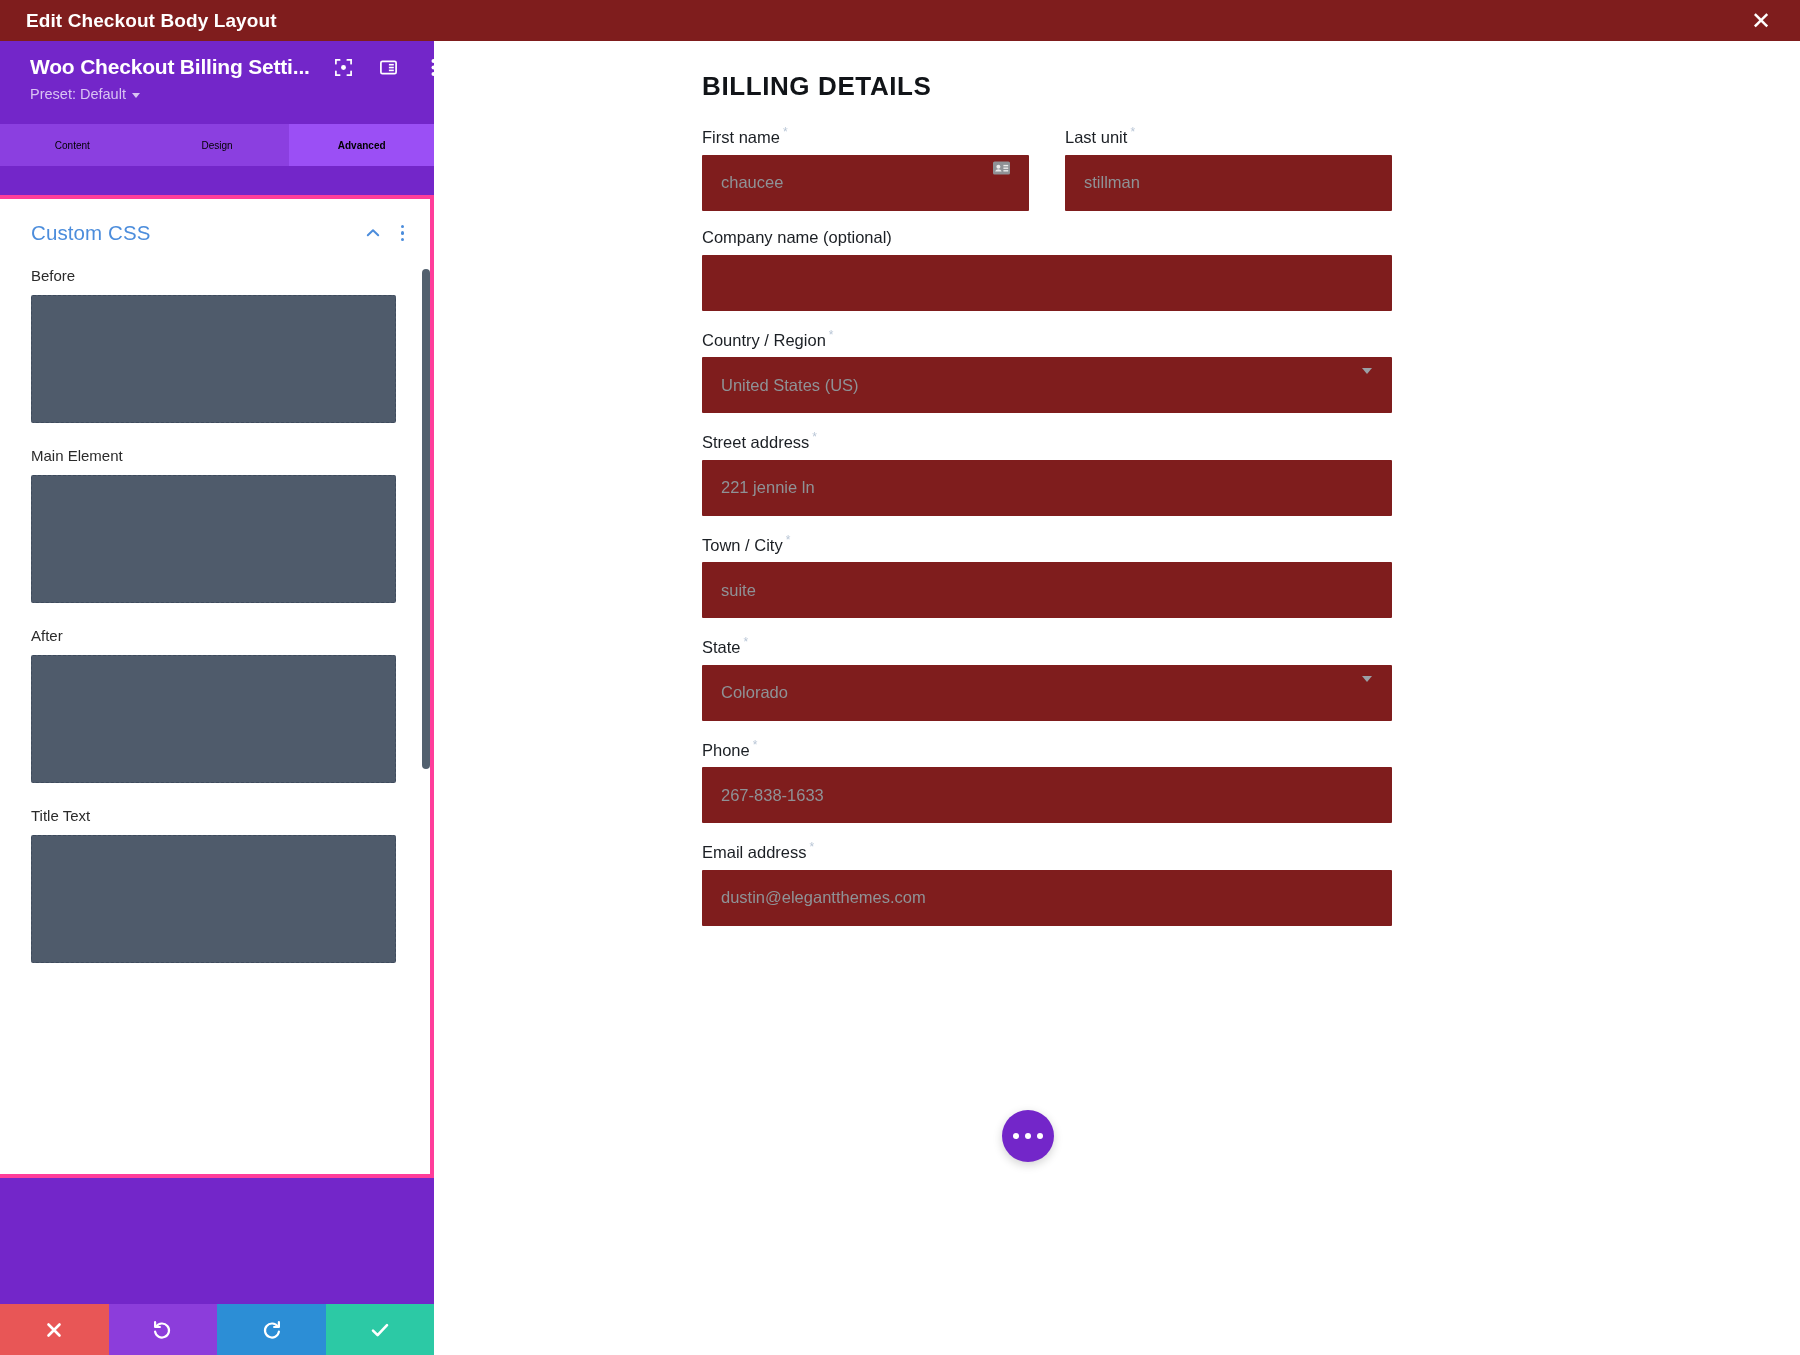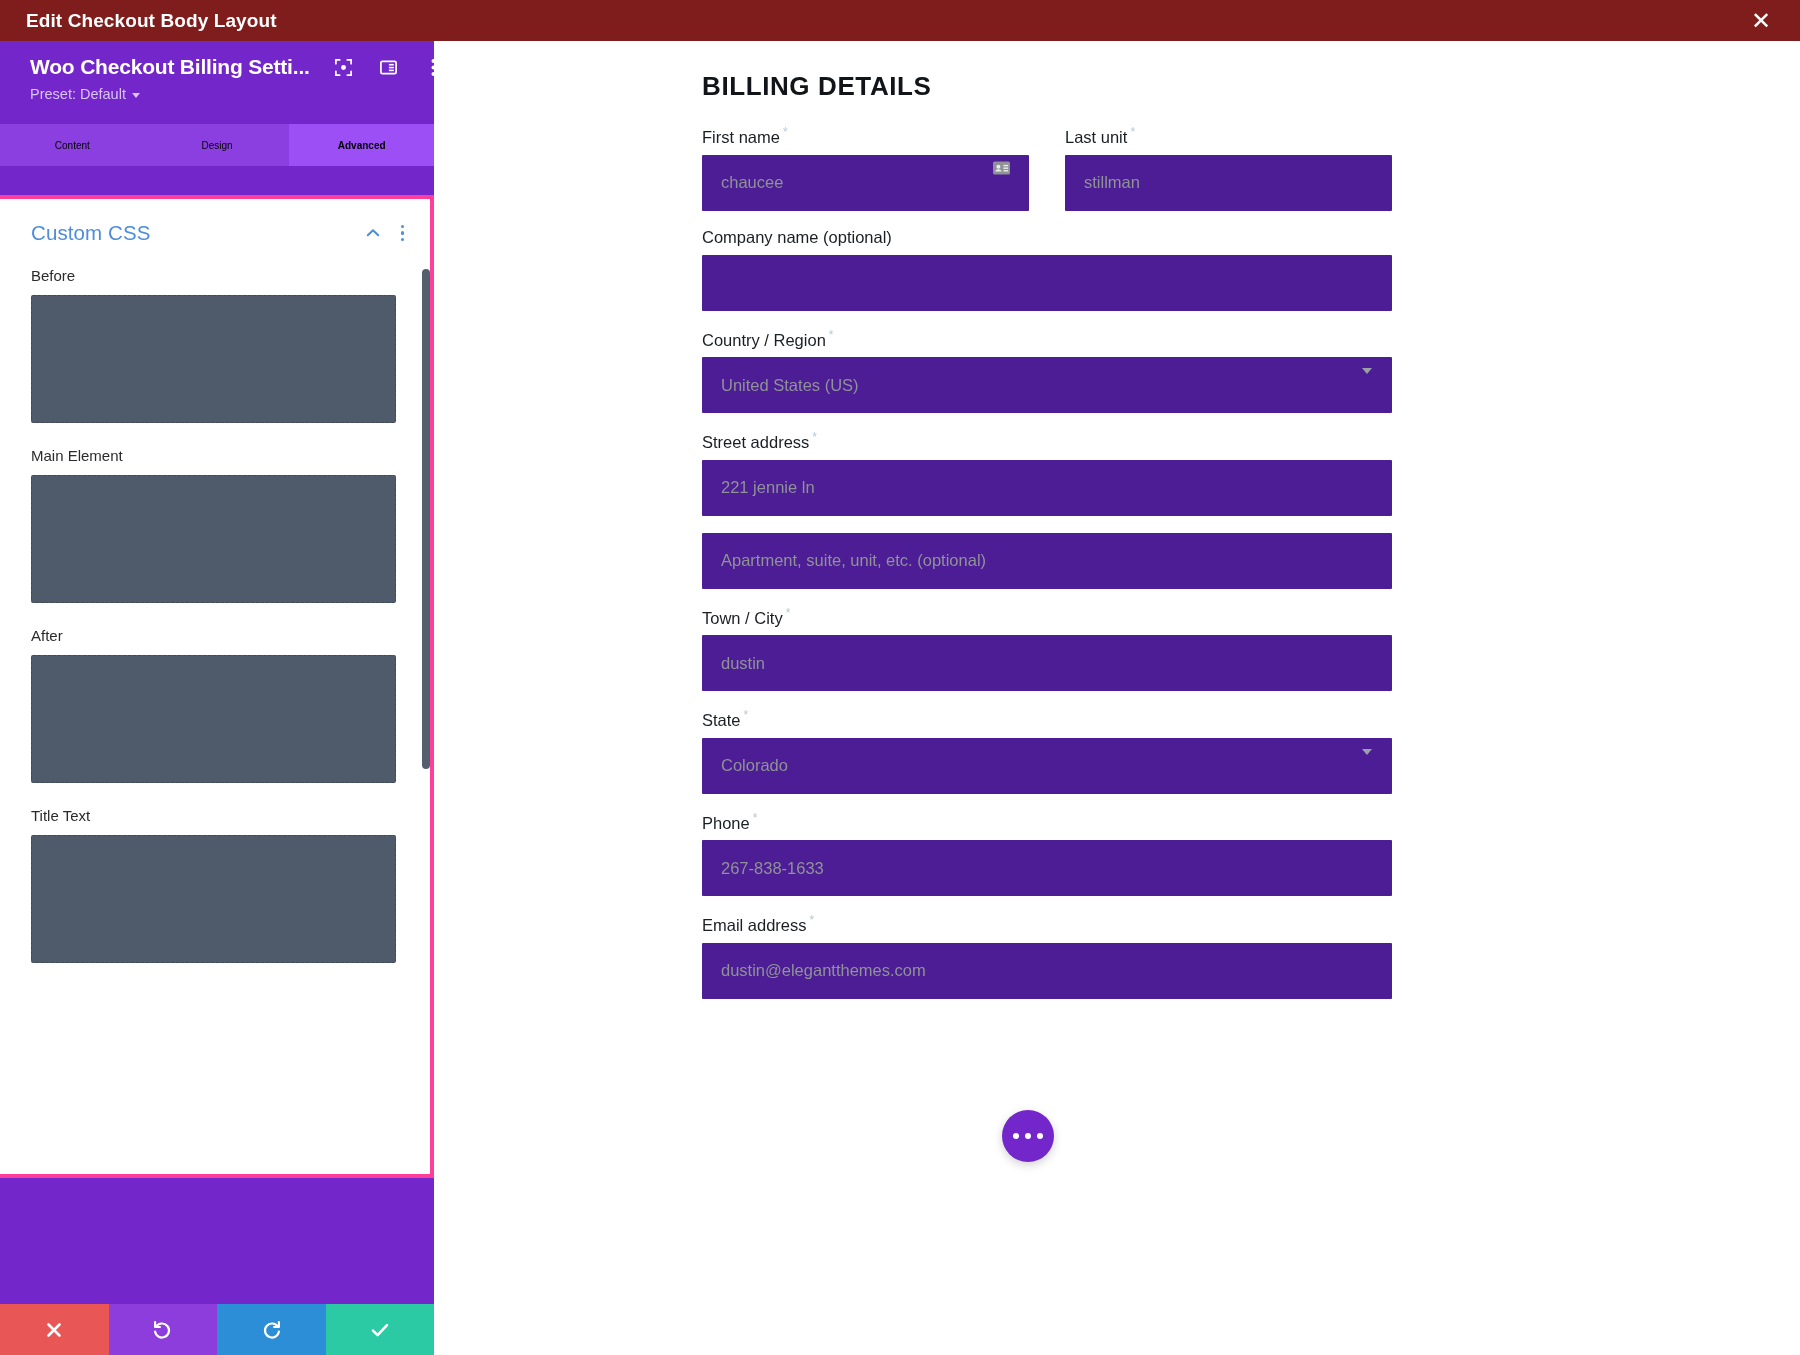--- a/index.html
+++ b/index.html
@@ -121,21 +121,21 @@
     font-size:26px; font-weight:700; letter-spacing:.6px; color:#111418;
     margin-bottom:23px;
   }
   .flabel {
     font-size:16.5px; color:#1b1f24; margin-bottom:8px; display:block;
   }
   .req { color:#b9c6d6; font-size:12px; vertical-align:super; margin-left:3px; }
 
   .field { margin-bottom:17px; position:relative; }
   .inp {
-    width:100%; height:56px; background:#4c1d95; border:none; border-radius:1px;
+    width:100%; height:56px; background:#7f1d1d; border:none; border-radius:1px;
     display:flex; align-items:center; padding:0 19px;
     font-size:16.5px; color:#8f9296; cursor:text;
   }
   .inp.select { cursor:pointer; }
   .sel-caret {
     position:absolute; right:20px; top:50%; margin-top:-2px;
     width:0;height:0;border-left:5.5px solid transparent;border-right:5.5px solid transparent;
     border-top:6.5px solid #9aa0a6;
   }
   .autofill-icon {
@@ -321,29 +321,26 @@
         <span class="sel-caret"></span>
       </div>
 
       <div class="field">
         <label class="flabel">
           <span>Street address</span><span class="req">*</span>
         </label>
         <div class="inp">221 jennie ln</div>
       </div>
 
-      <div class="field">
-        <div class="inp">Apartment, suite, unit, etc. (optional)</div>
-      </div>
 
       <div class="field">
         <label class="flabel">
           <span>Town / City</span><span class="req">*</span>
         </label>
-        <div class="inp">dustin</div>
+        <div class="inp">suite</div>
       </div>
 
       <div class="field">
         <label class="flabel">
           <span>State</span><span class="req">*</span>
         </label>
         <div class="inp select">Colorado</div>
         <span class="sel-caret"></span>
       </div>
 

